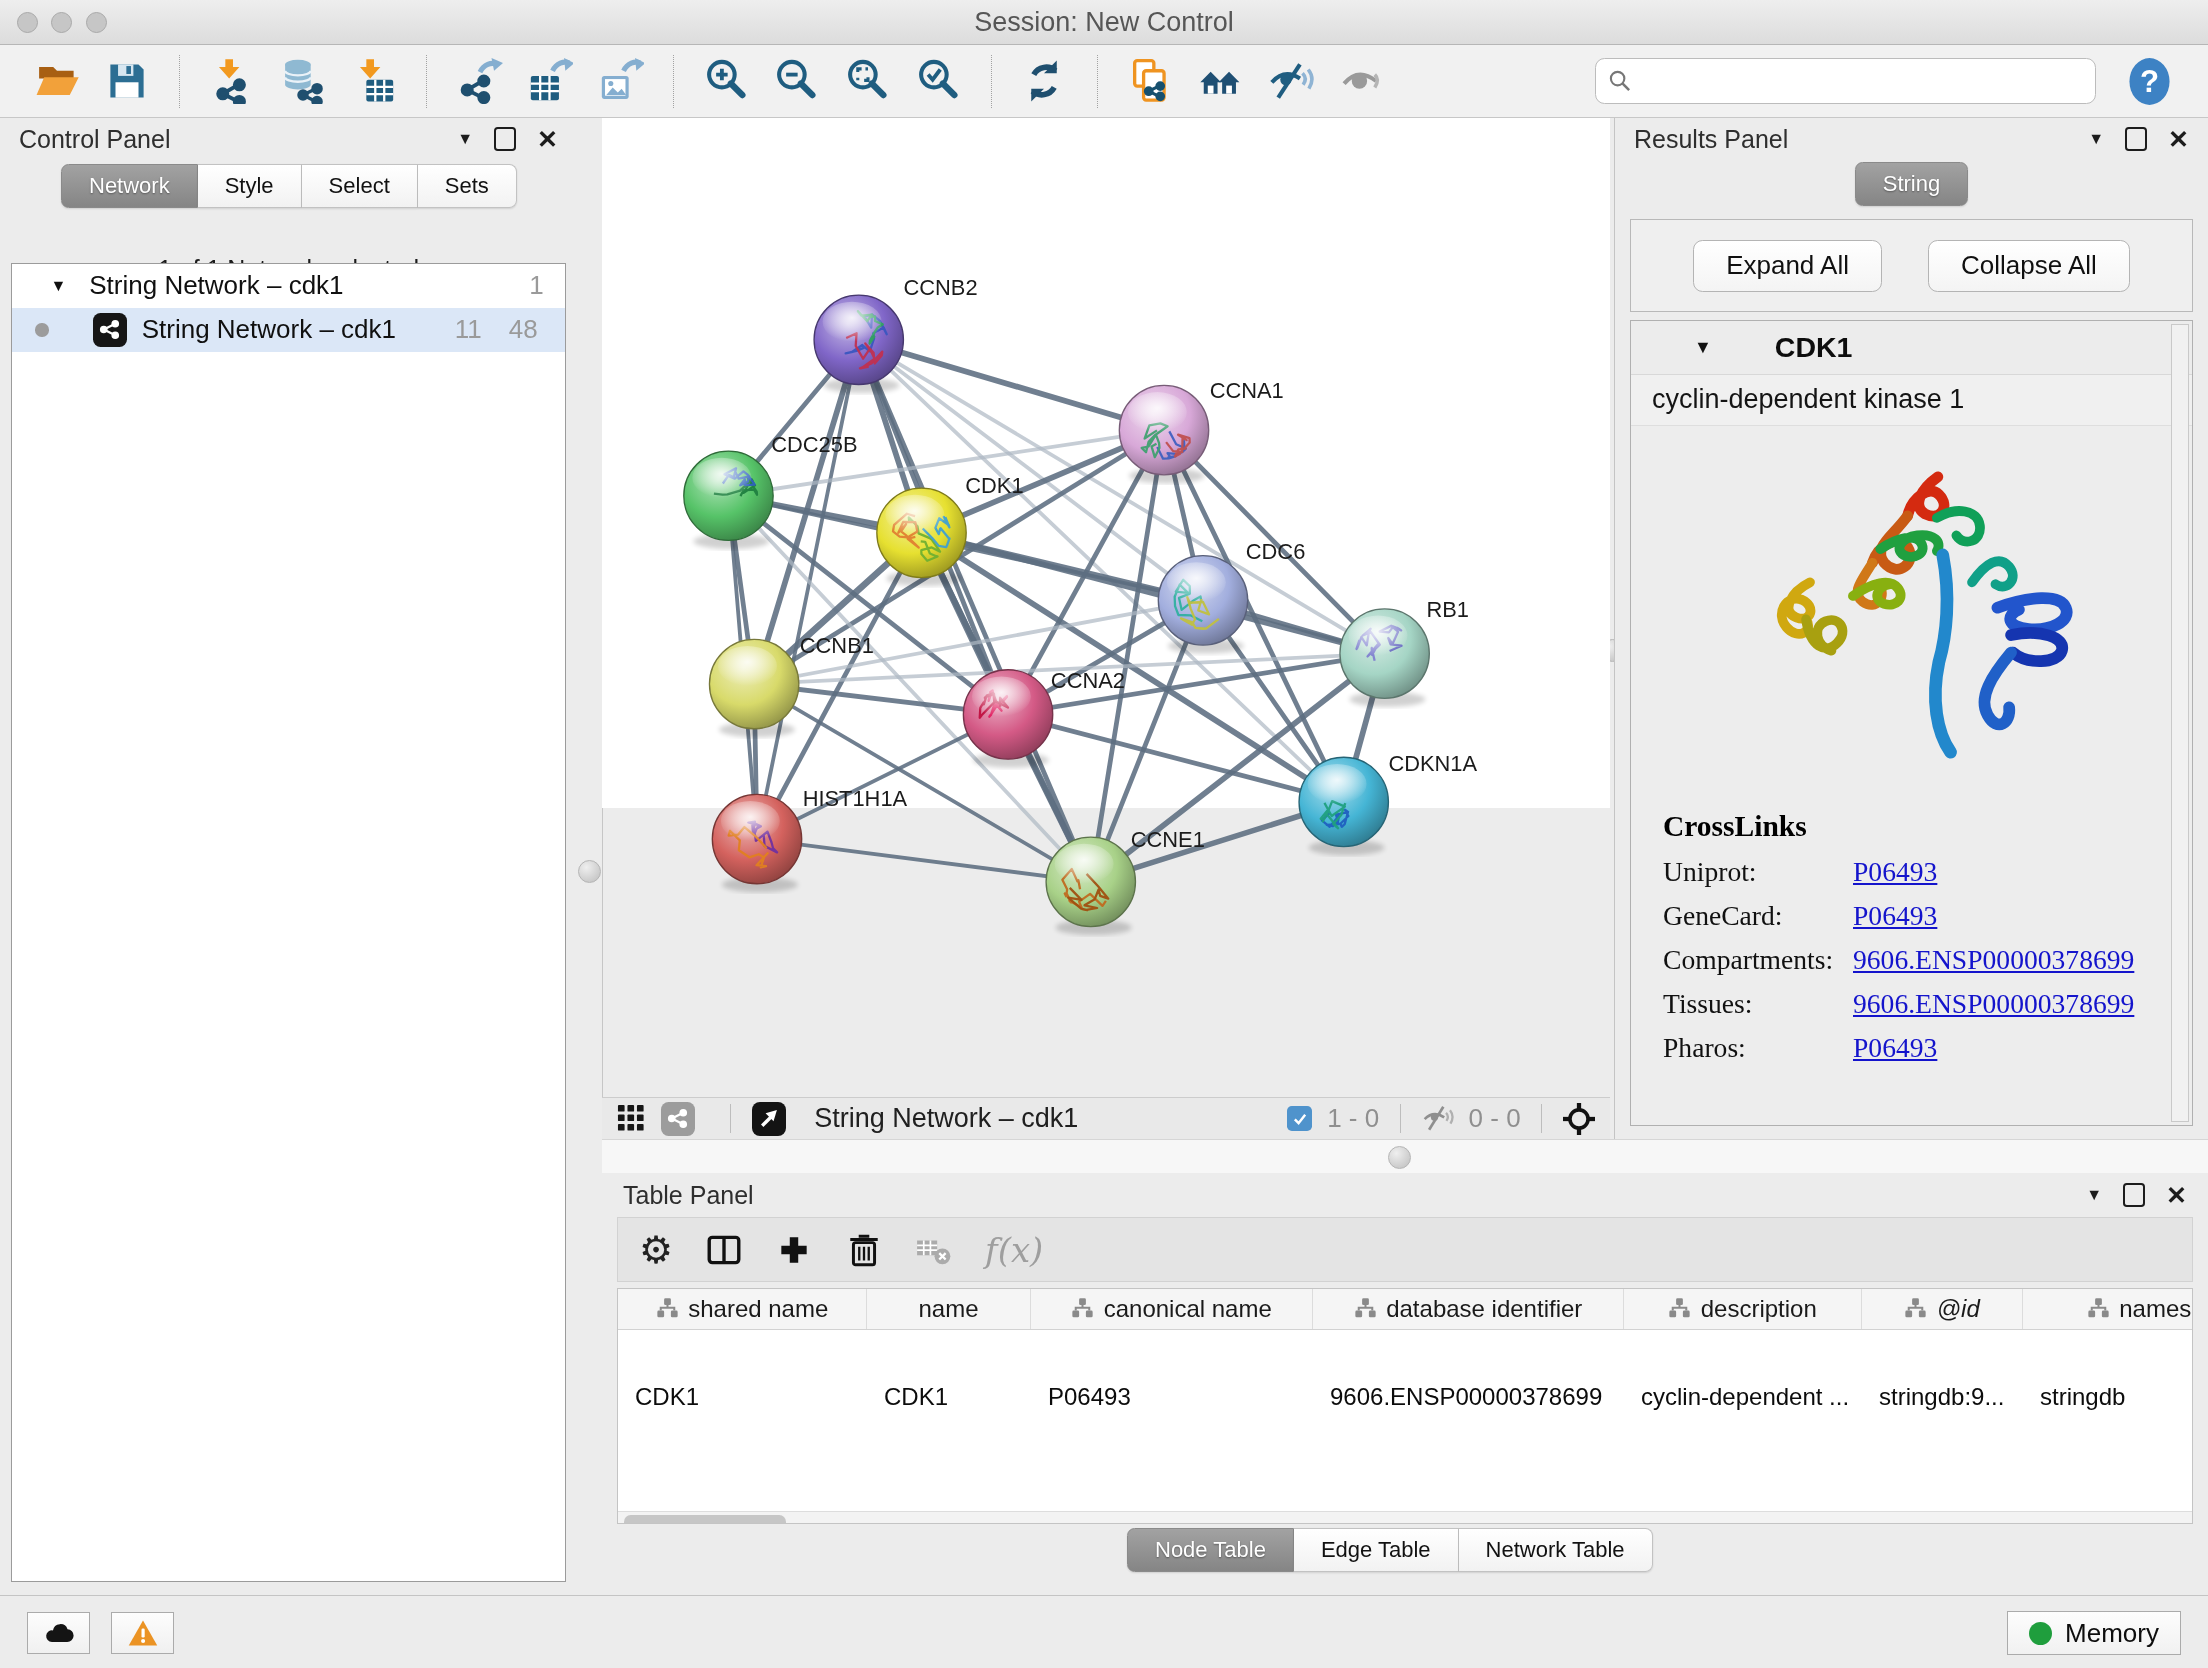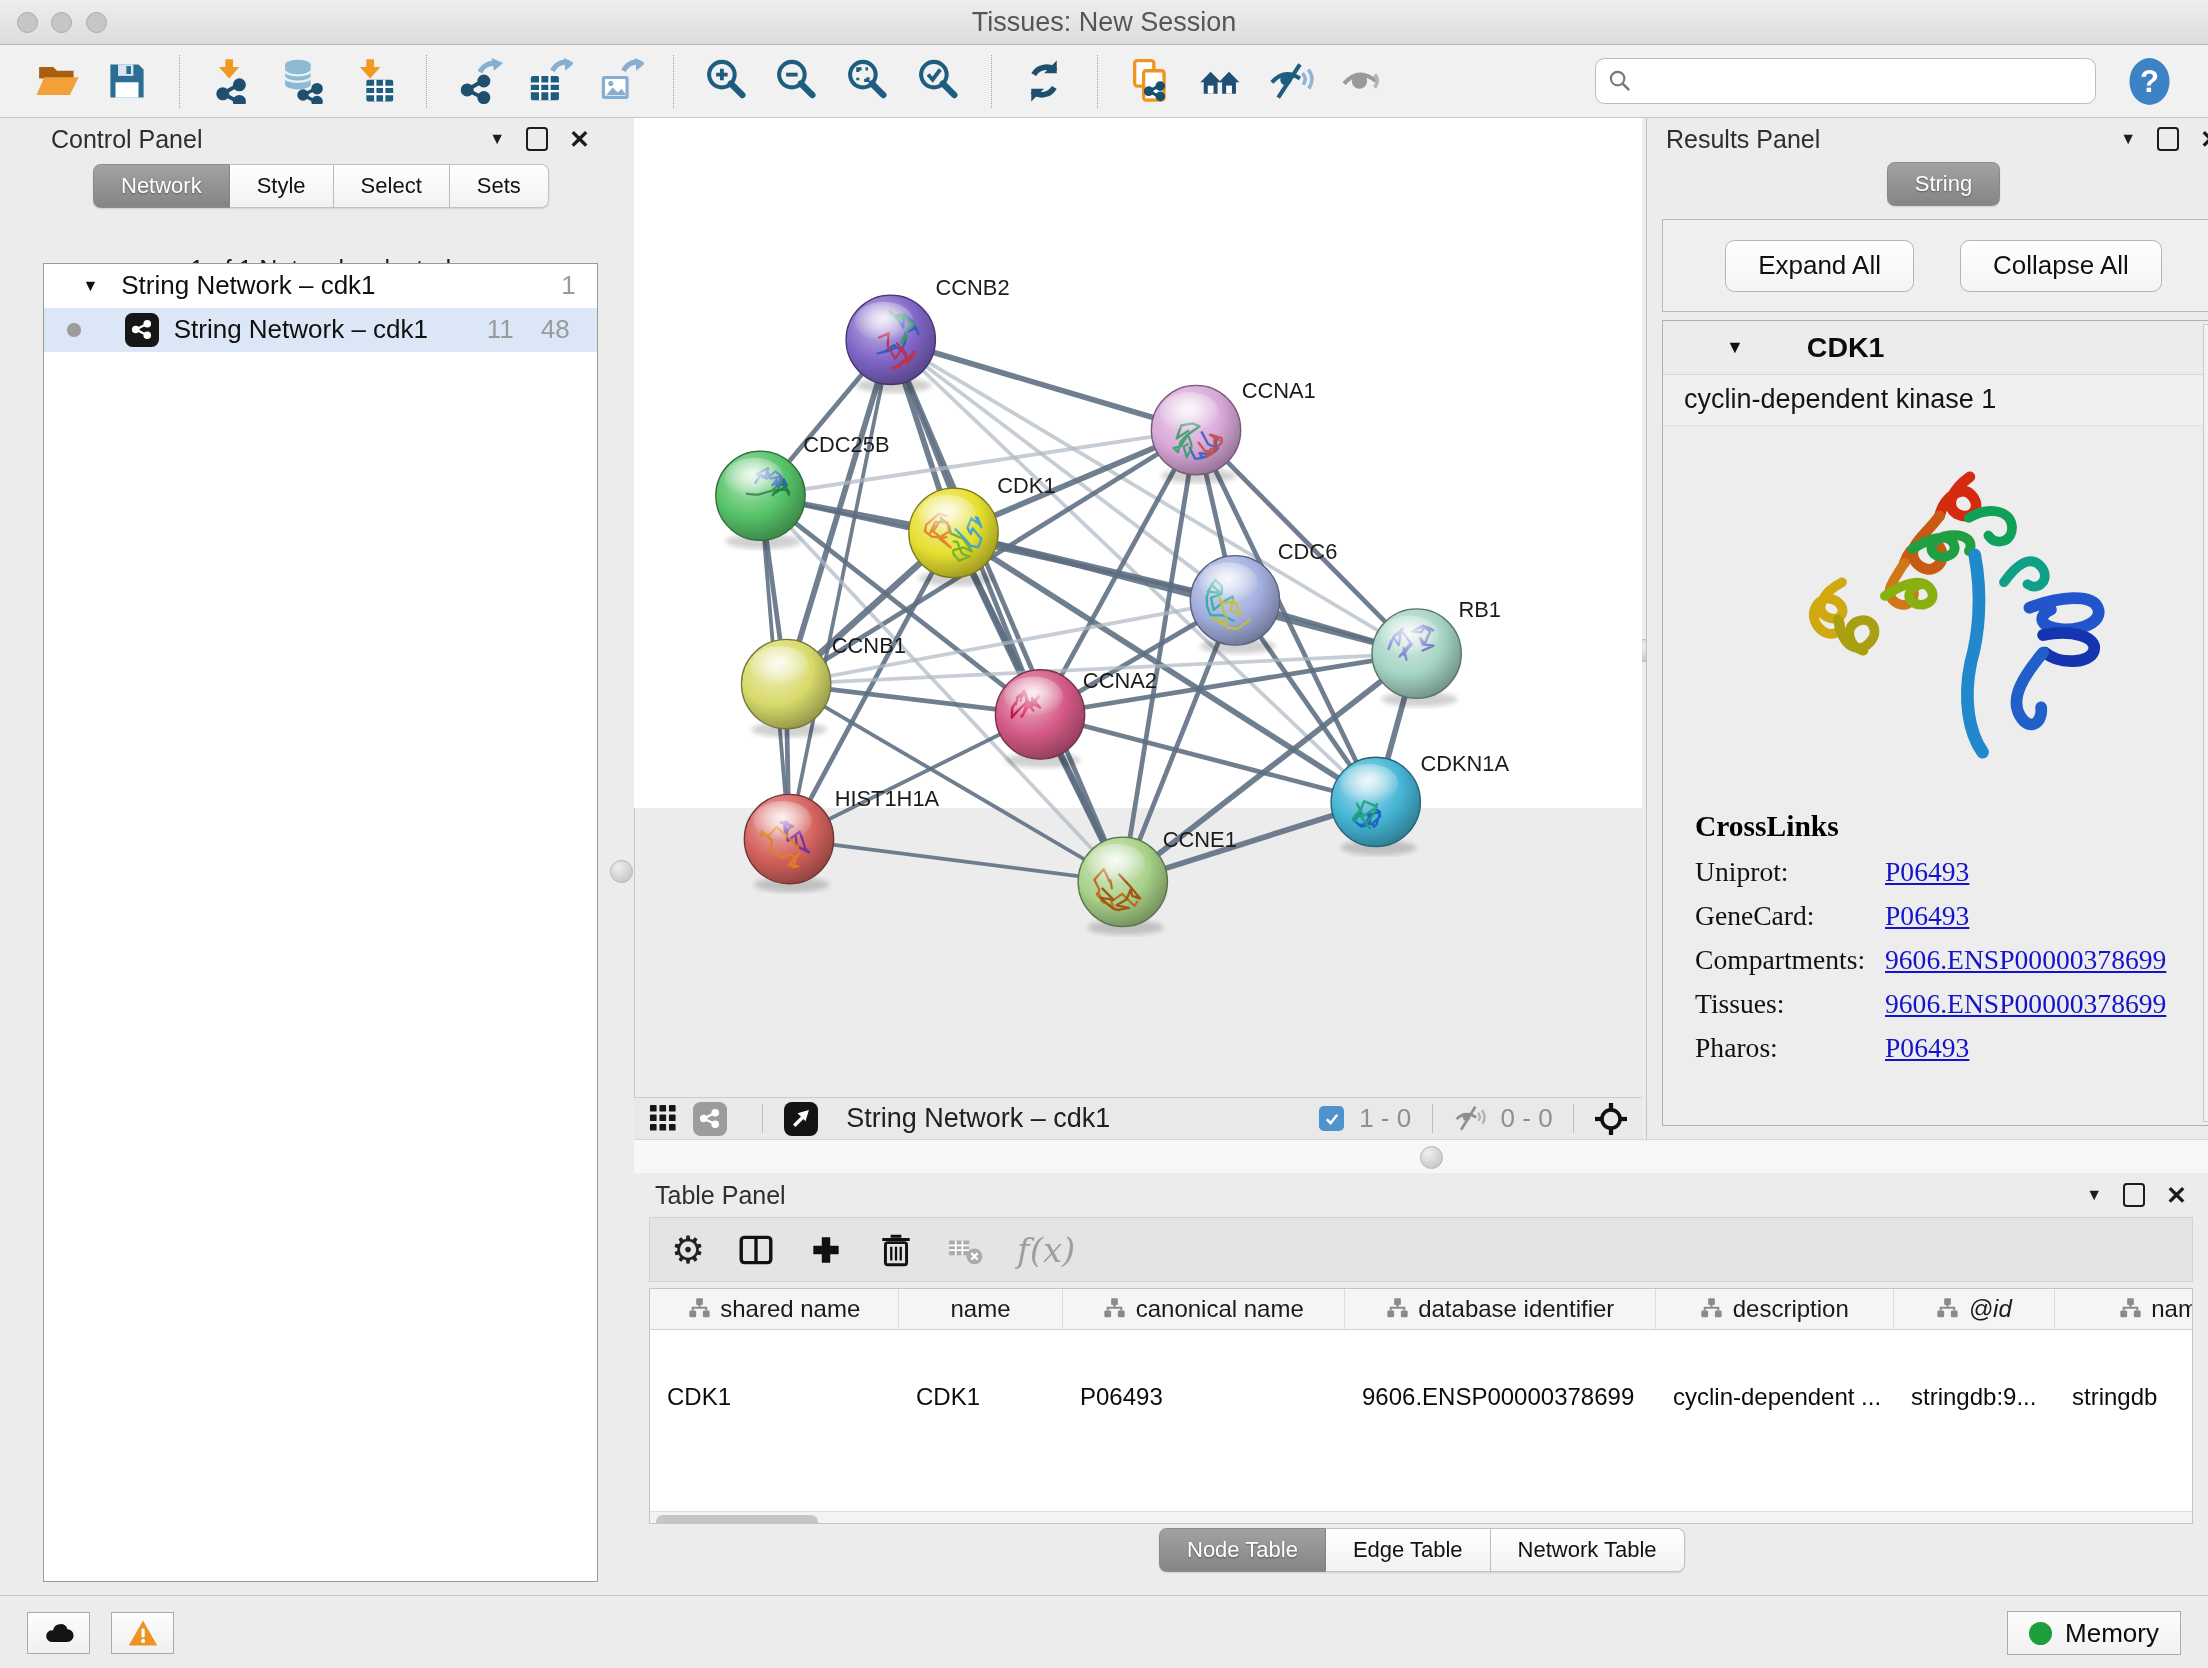--- a/index.html
+++ b/index.html
@@ -20,21 +20,21 @@
     border:none;padding:0;}
   .tbtn svg{width:46px;height:46px;}
   .tsep{width:0;height:53px;border-left:1.9px dotted #a2a2a2;margin:0 13.3px;}
   .searchbox{margin-left:auto;width:476px;height:44px;background:#fff;border:1.9px solid #bcbcbc;border-radius:9.5px;
     display:flex;align-items:center;padding:0 11.4px;gap:7.6px;}
   .searchbox input{border:none;outline:none;flex:1;font-size:25px;font-family:inherit;background:transparent;}
   .helpbtn{width:49px;height:49px;border:none;background:transparent;margin:0 9.5px 0 21px;padding:0;}
 
   
   .main{position:relative;height:1477px;}
-  .abs{position:absolute;margin-left:32px;}
+  .abs{position:absolute;}
 
   
   .control-panel{left:0;top:0;width:577px;height:100%;background:#ececec;border-right:1px solid #c2c2c2;
     display:flex;flex-direction:column;}
   .panel-head{height:42px;display:flex;align-items:center;padding:0 19px;gap:21px;}
   .panel-title{font-size:25px;color:#2e2e2e;flex:1;}
   .ph-collapse{font-size:16px;color:#1c1c1c;}
   .ph-float{width:18px;height:20px;border:2.9px solid #1c1c1c;border-radius:3.8px;}
   .ph-close{font-size:25px;font-weight:bold;color:#1c1c1c;}
   .tabs-row{display:flex;padding:3.8px 0 7.6px 61px;}
@@ -141,21 +141,21 @@
 <body>
 
 <div class="window">
 
   <div class="titlebar">
     <div class="traffic">
       <span class="tl"></span>
       <span class="tl"></span>
       <span class="tl"></span>
     </div>
-    <div class="win-title">Tissues: New Session</div>
+    <div class="win-title">Session: New Control</div>
   </div>
 
   <div class="toolbar">
     <button class="tbtn">
       <svg viewBox="0 0 36 36">
         <path d="M4 7h11l3 3h13v6H4z" fill="#a85f12"></path>
           <path d="M2 29l6-14h27l-7 14z" fill="#f2a13a"></path>
         </svg>
     </button>
     <button class="tbtn">

